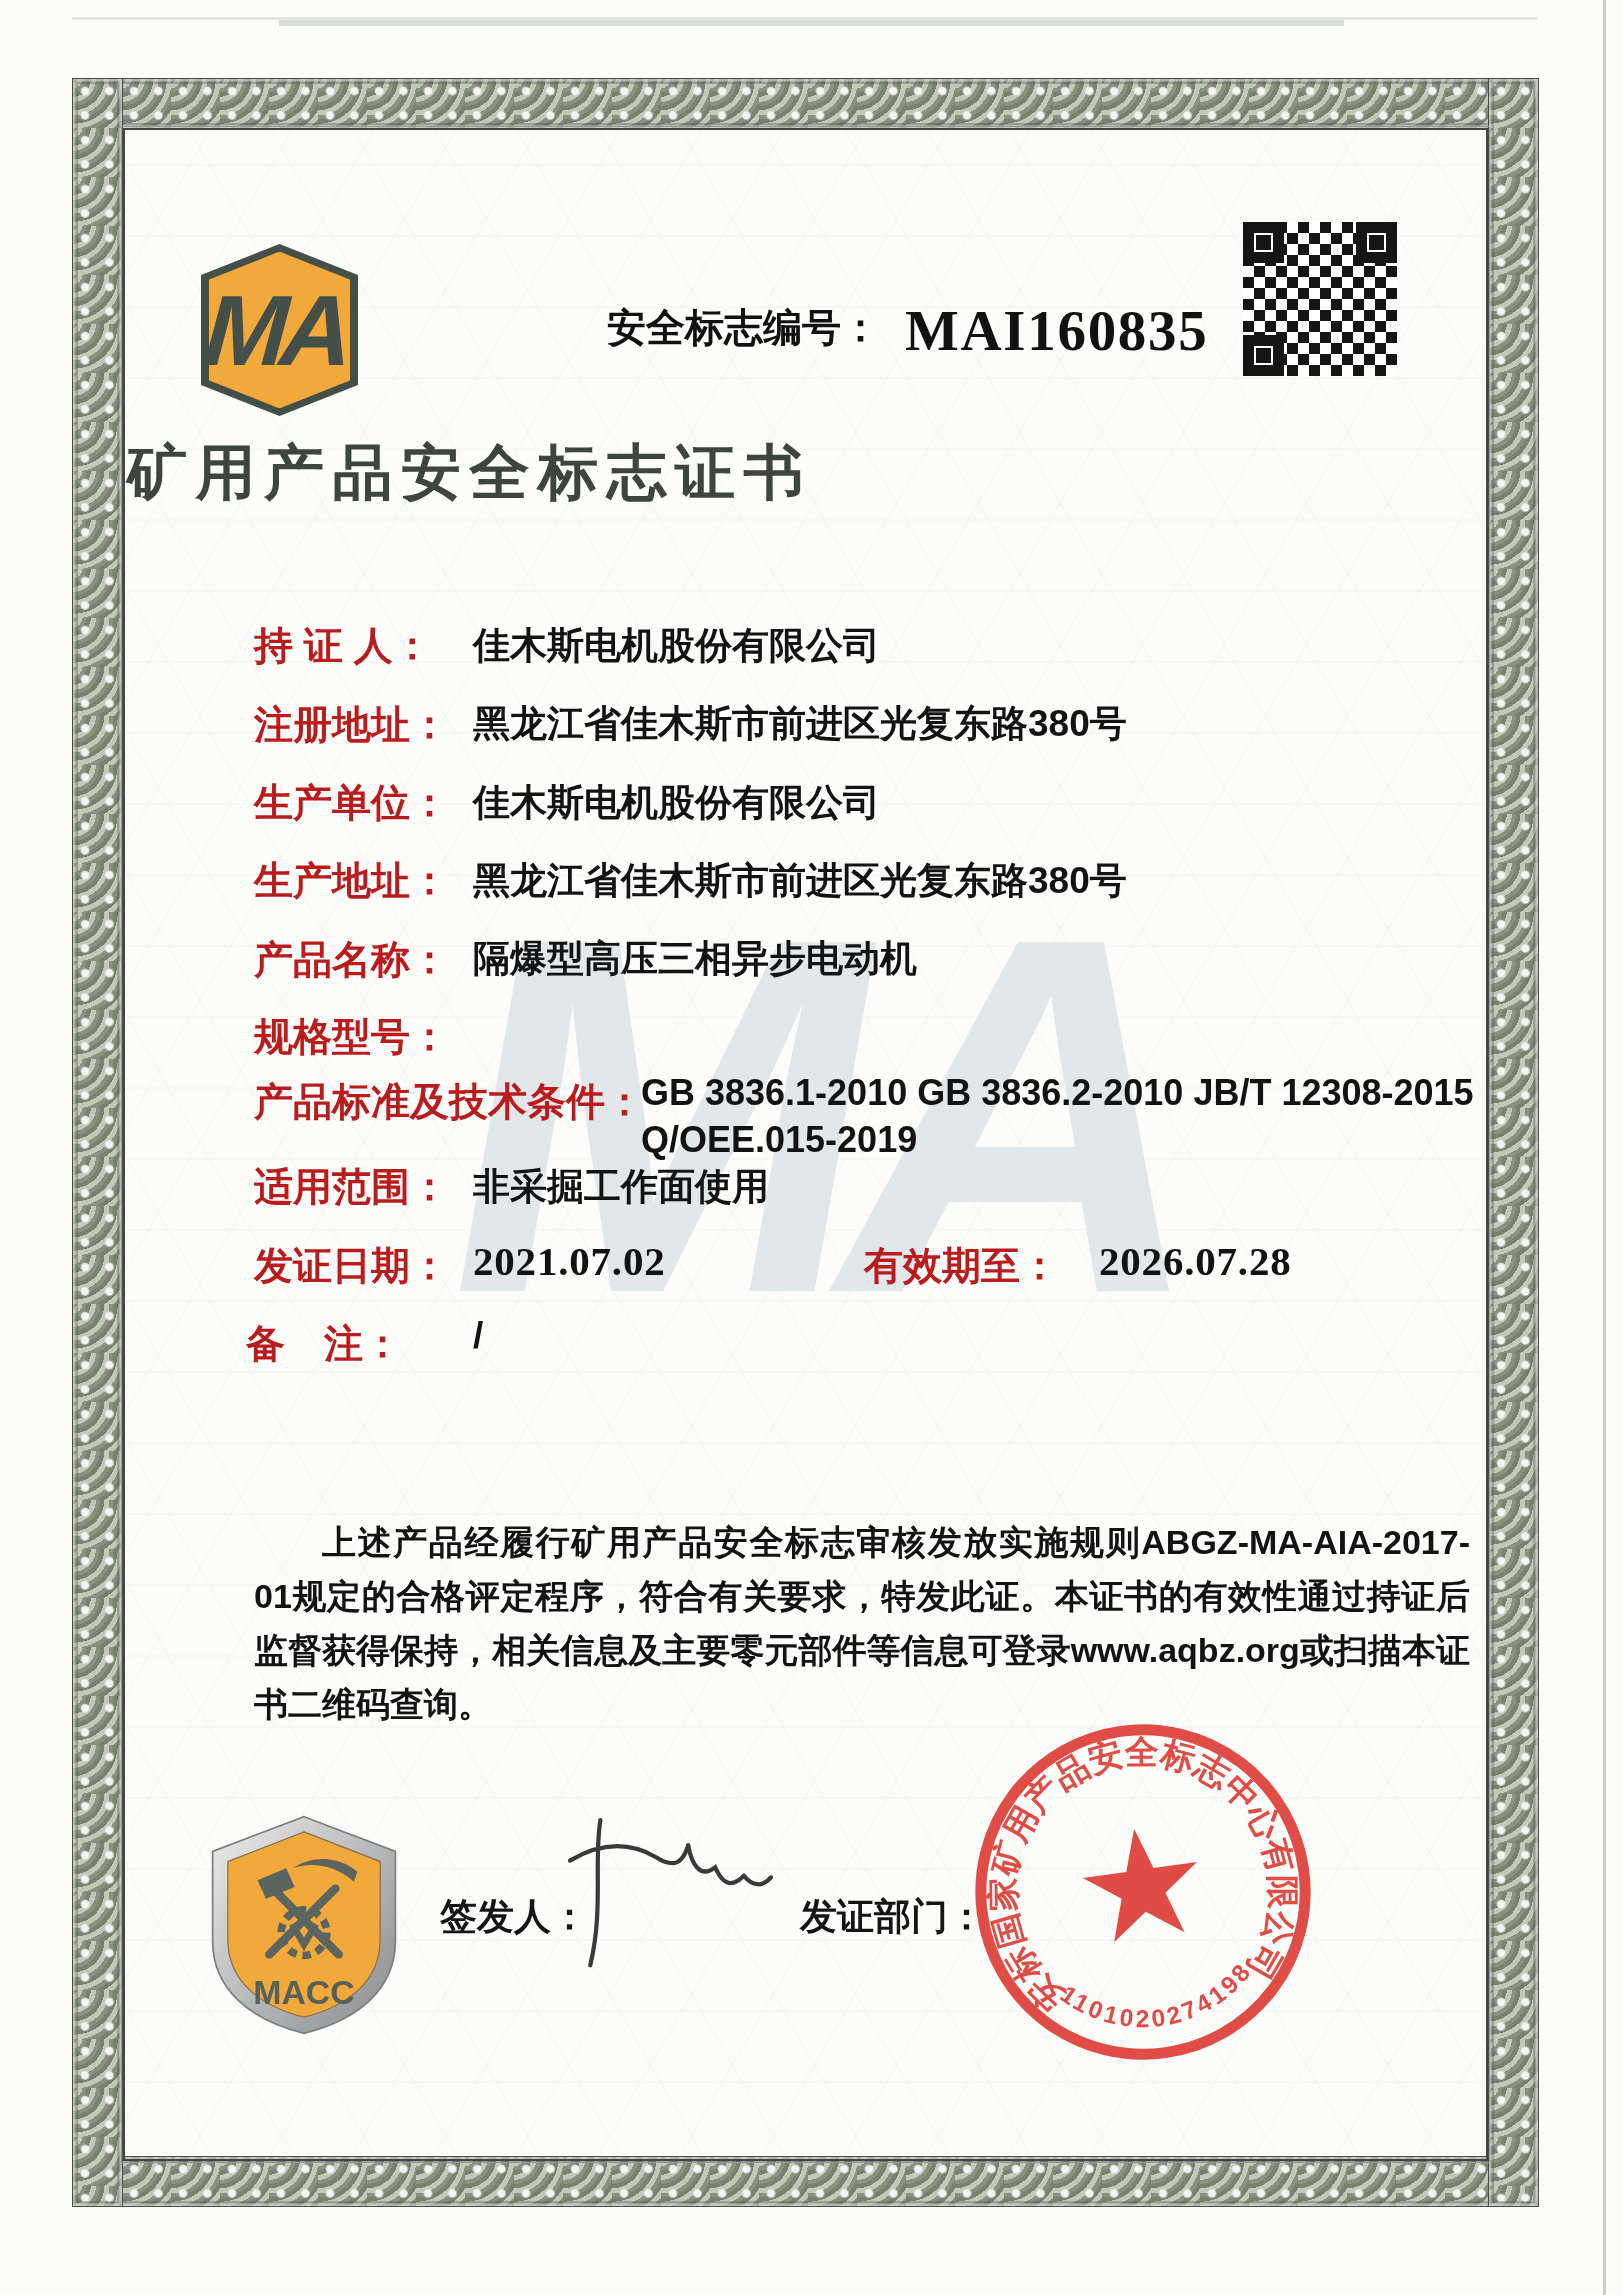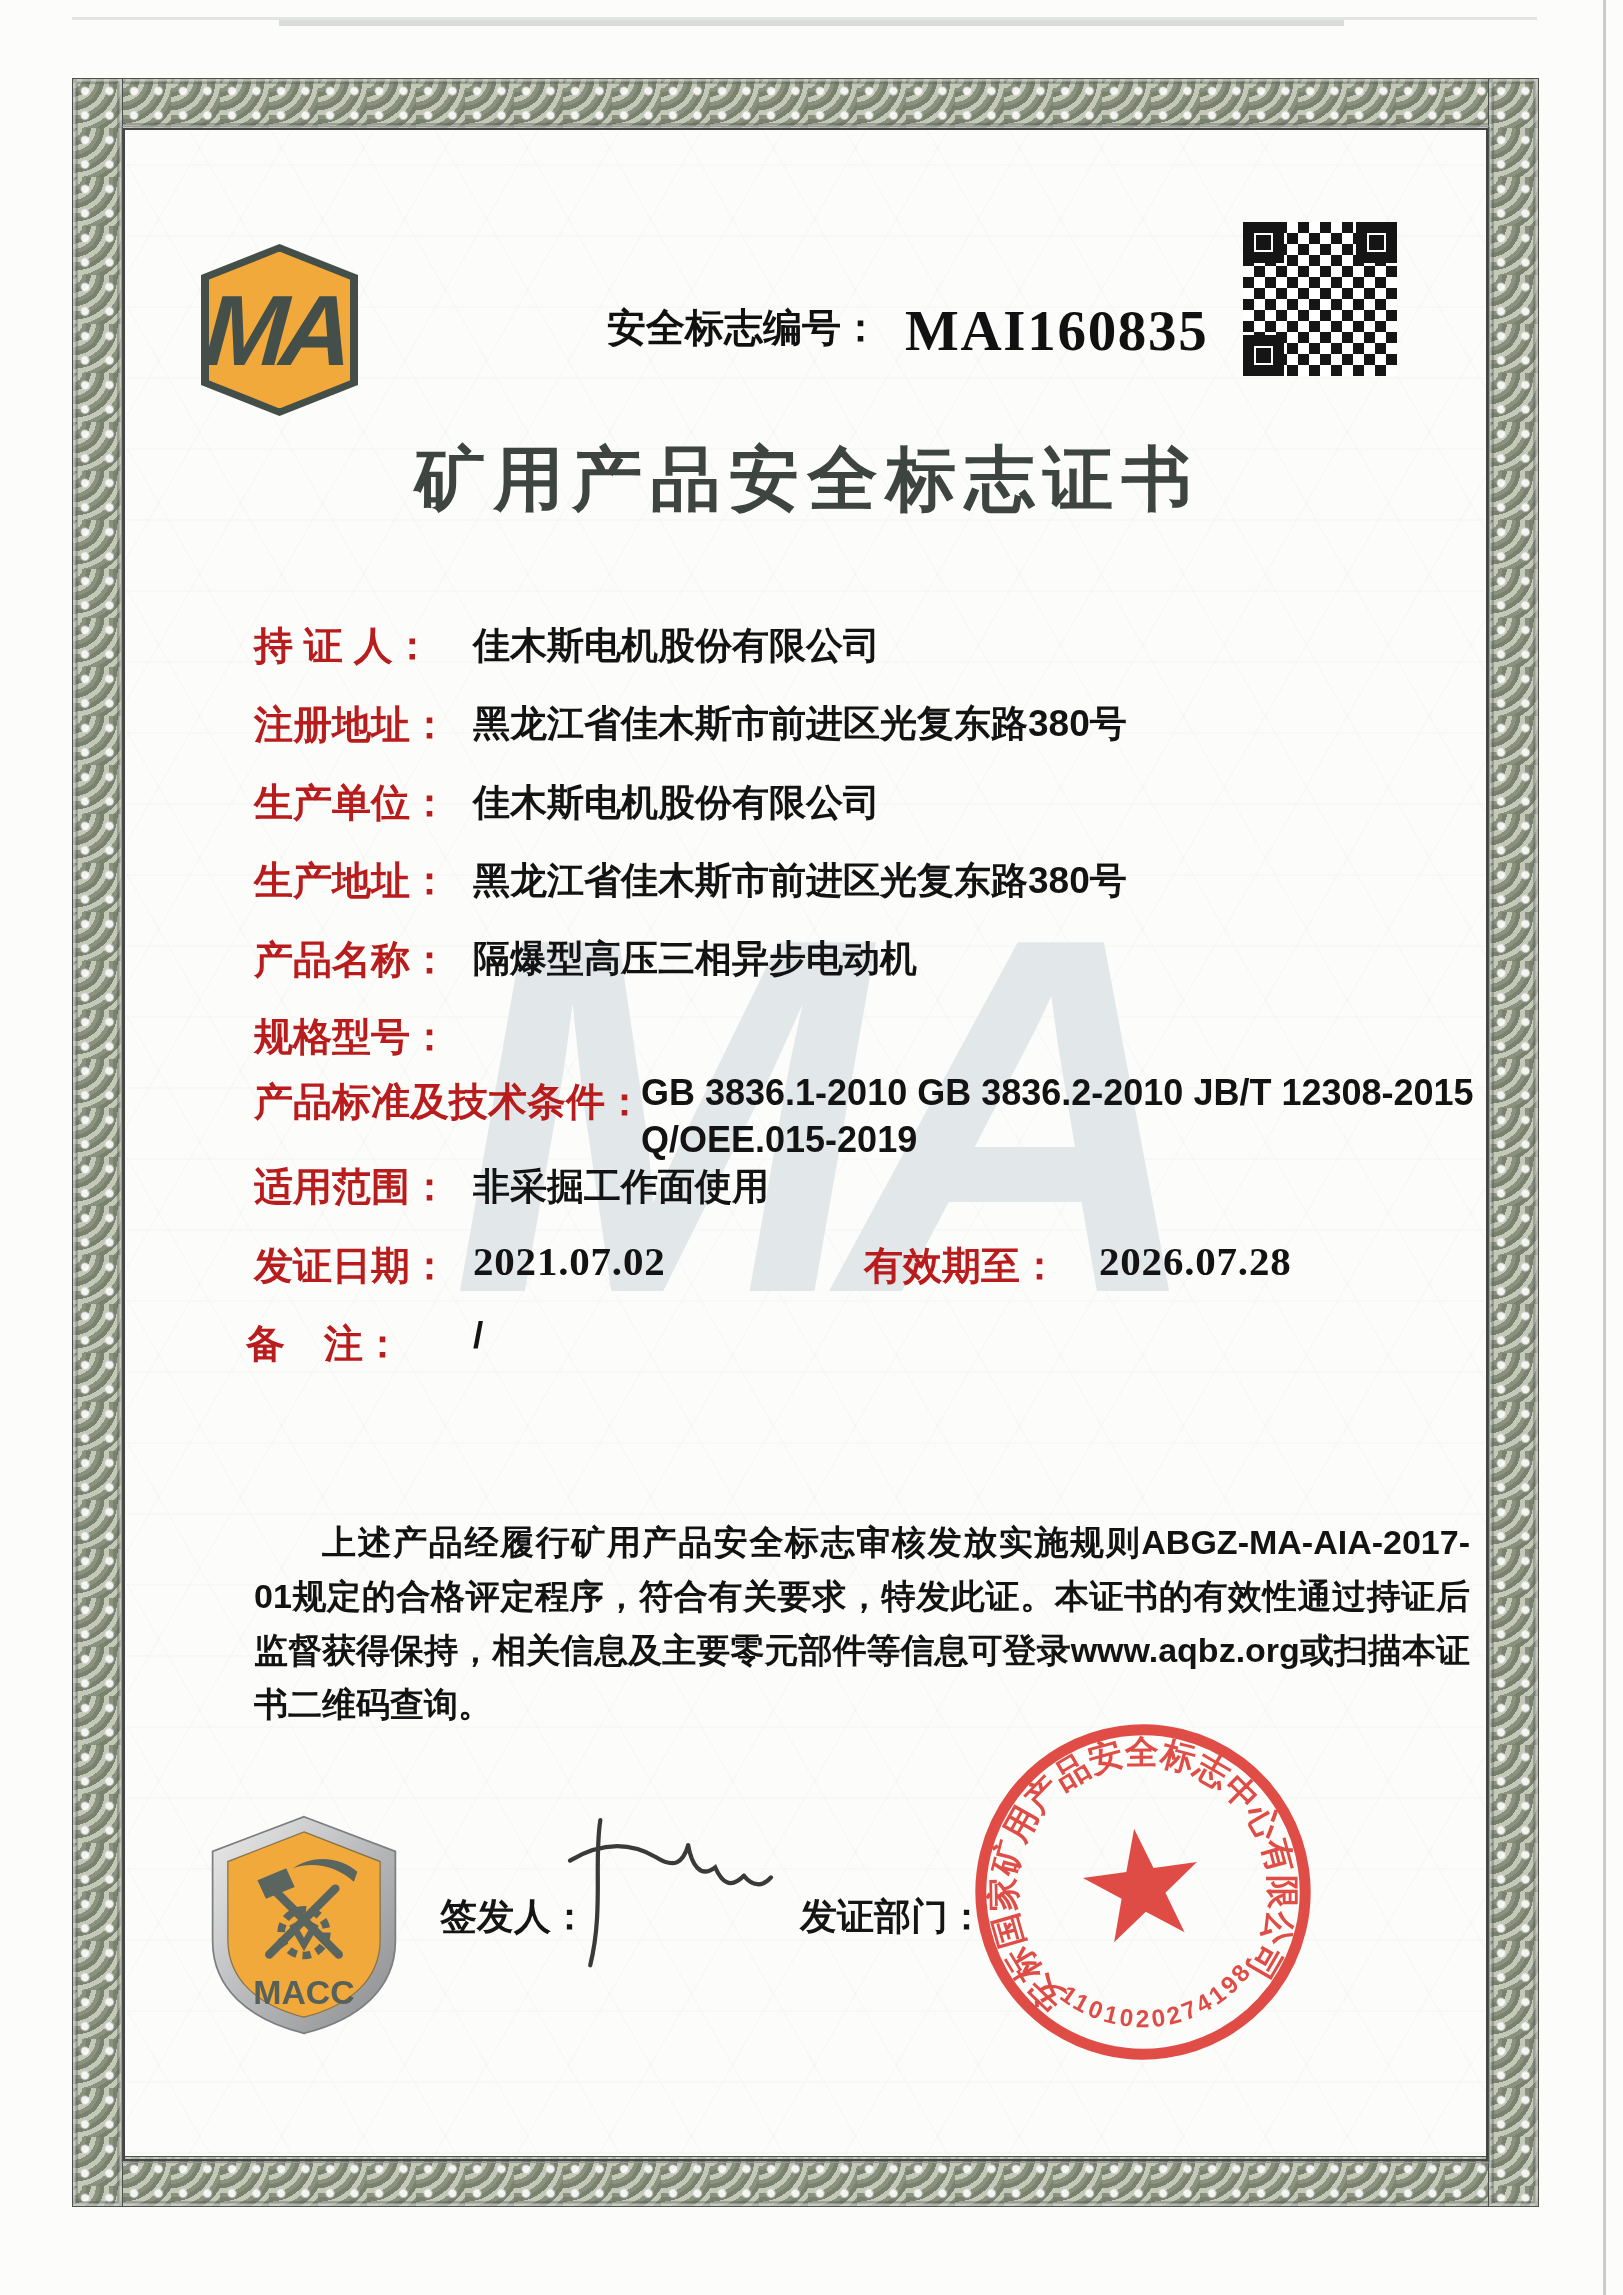--- a/index.html
+++ b/index.html
@@ -46,22 +46,22 @@
   .secno-label{position:absolute;left:607px;top:301px;font-size:39px;font-weight:900;color:#111;}
   .secno-value{position:absolute;left:905px;top:298px;font-size:57px;font-weight:600;
       font-family:"Liberation Serif",serif;letter-spacing:1.7px;color:#111;}
   
   .qr{position:absolute;left:1243px;top:222px;width:154px;height:154px;background:
       repeating-conic-gradient(#151515 0% 25%, #ffffff 0% 50%);background-size:22px 22px;}
   .qr .f{position:absolute;width:18.6px;height:18.6px;border:11px solid #151515;background:#fff;}
   .qr .f::after{content:"";position:absolute;left:1.7px;top:1.7px;width:15px;height:15px;background:#151515;}
   .qr .tl{left:0;top:0;} .qr .tr{right:0;top:0;} .qr .bl{left:0;bottom:0;}
   
-  .title{position:absolute;left:127px;top:433px;width:1361px;text-align:center;
-      font-family:"Liberation Serif",serif;font-size:70px;font-weight:900;letter-spacing:8.5px;
+  .title{position:absolute;left:127px;top:433px;width:1361px;text-align:left;
+      font-family:"Liberation Serif",serif;font-size:60px;font-weight:900;letter-spacing:8.5px;
       color:#3e4541;}
   
   .lbl{position:absolute;font-size:39px;font-weight:900;color:#b91c1c;white-space:nowrap;}
   .val{position:absolute;font-size:37px;font-weight:700;color:#131313;white-space:nowrap;}
   .serif{font-family:"Liberation Serif",serif;font-weight:600;font-size:41px;letter-spacing:0.8px;}
   .std{font-size:36px;}
   
   .statement{position:absolute;left:254px;top:1515px;width:1216px;font-size:34px;font-weight:700;
       line-height:54px;text-align:justify;text-indent:2em;color:#131313;}
   

